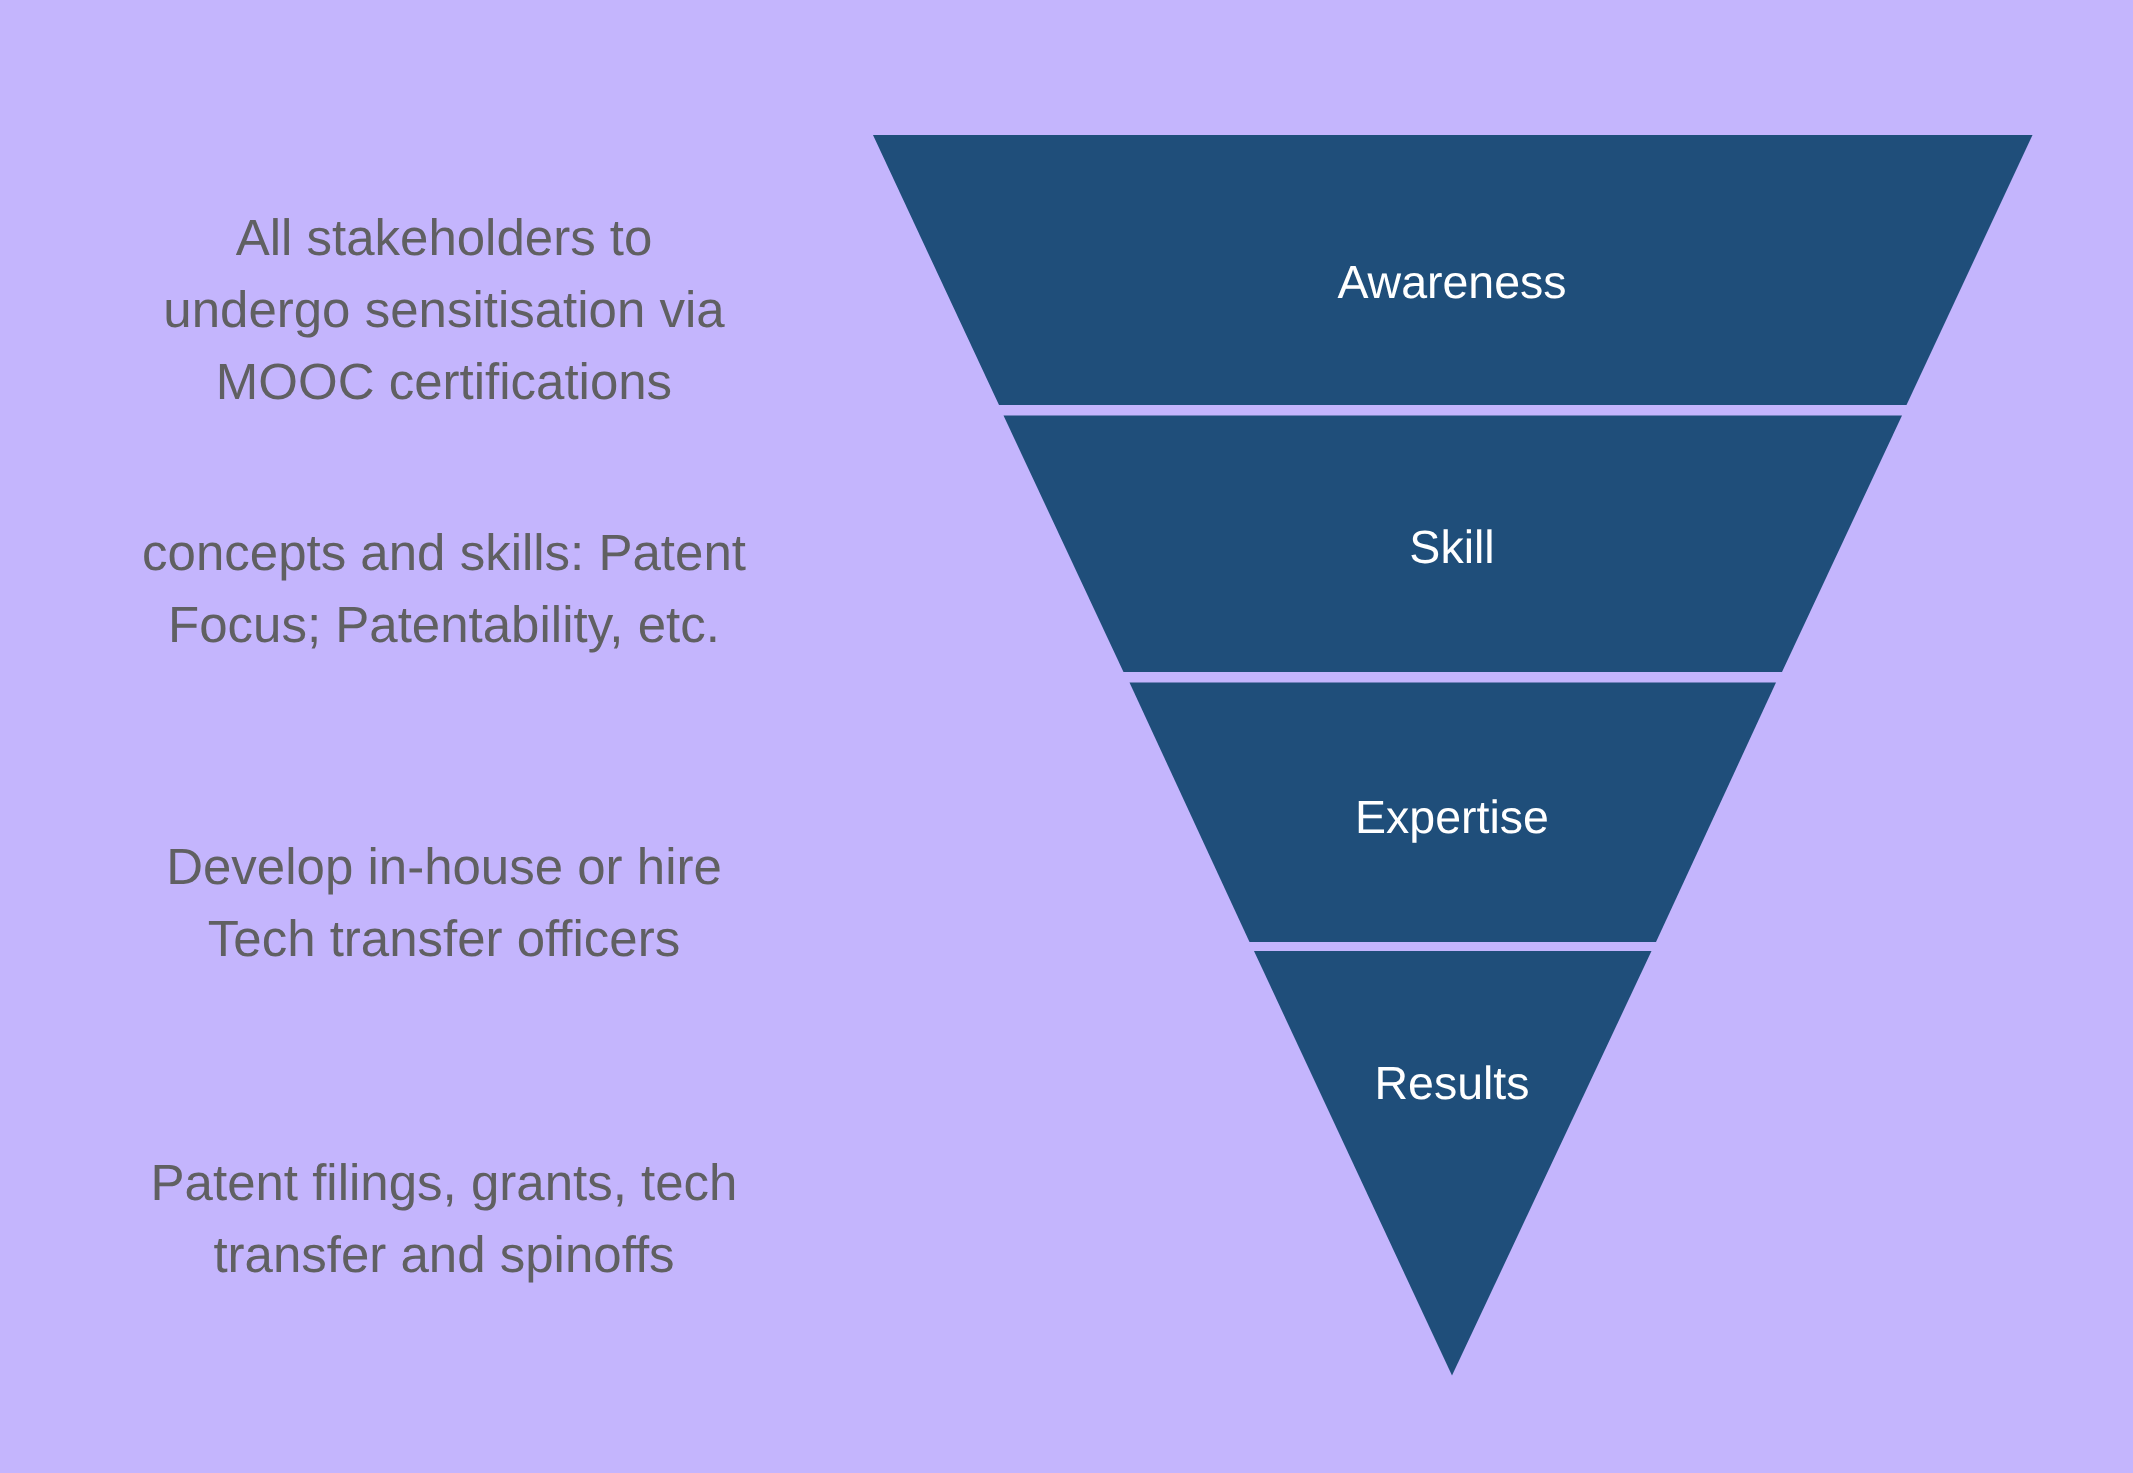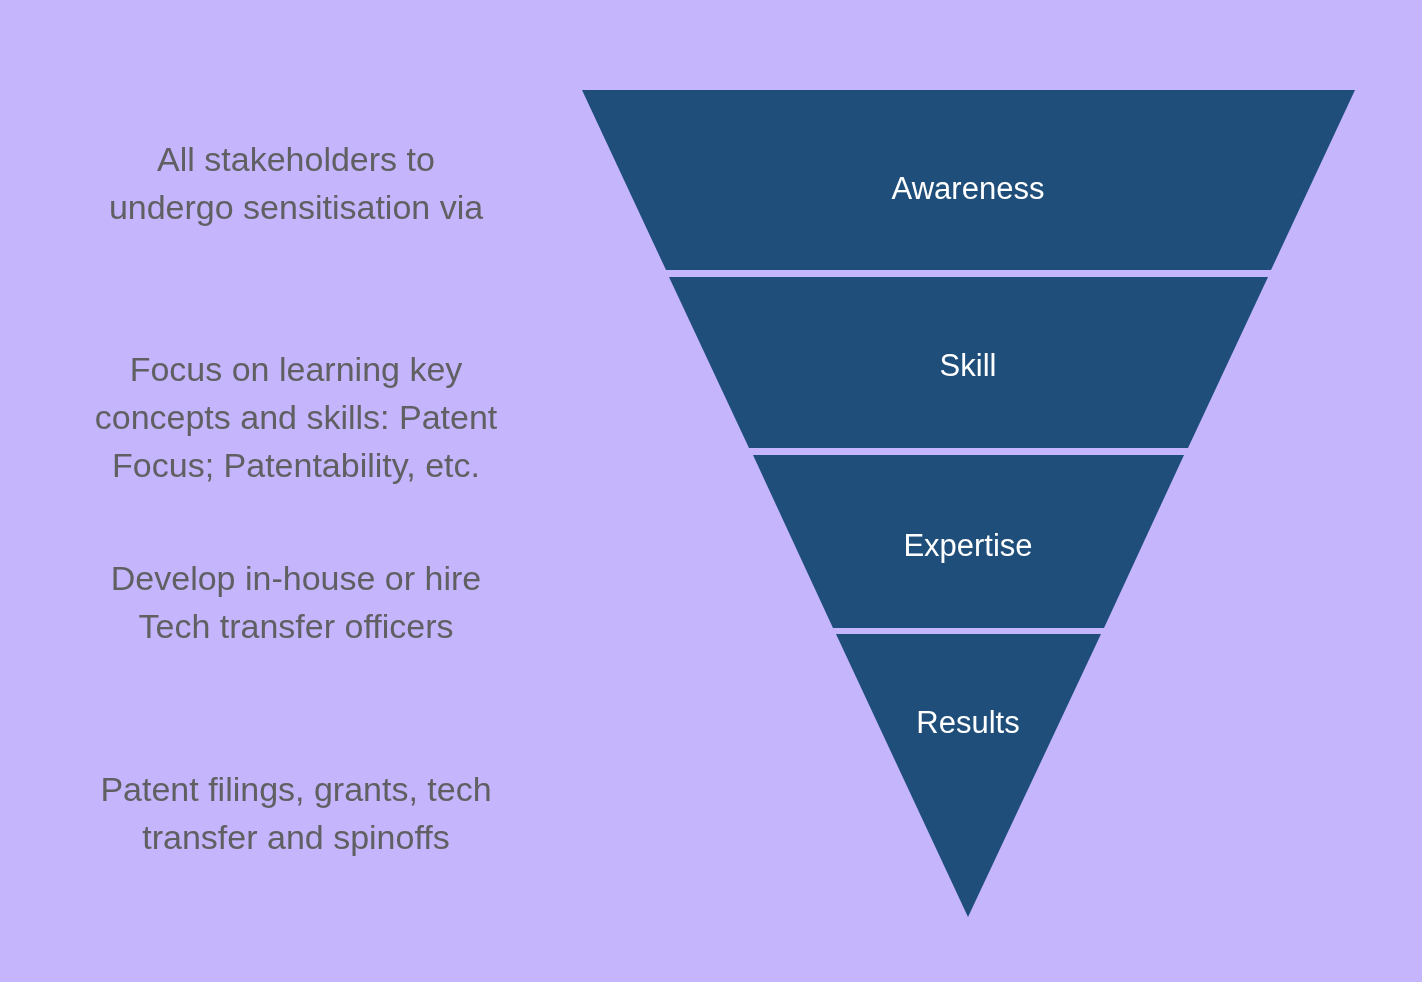--- a/index.html
+++ b/index.html
@@ -44,23 +44,23 @@
 </style>
 </head>
 <body>
 
 <div class="canvas">
 
   <div class="desc-col">
     <div class="desc desc-1">
       <span>All stakeholders to</span>
       <span>undergo sensitisation via</span>
+      <span>MOOC certifications</span>
     </div>
     <div class="desc desc-2">
-      <span>Focus on learning key</span>
       <span>concepts and skills: Patent</span>
       <span>Focus; Patentability, etc.</span>
     </div>
     <div class="desc desc-3">
       <span>Develop in-house or hire</span>
       <span>Tech transfer officers</span>
     </div>
     <div class="desc desc-4">
       <span>Patent filings, grants, tech</span>
       <span>transfer and spinoffs</span>

